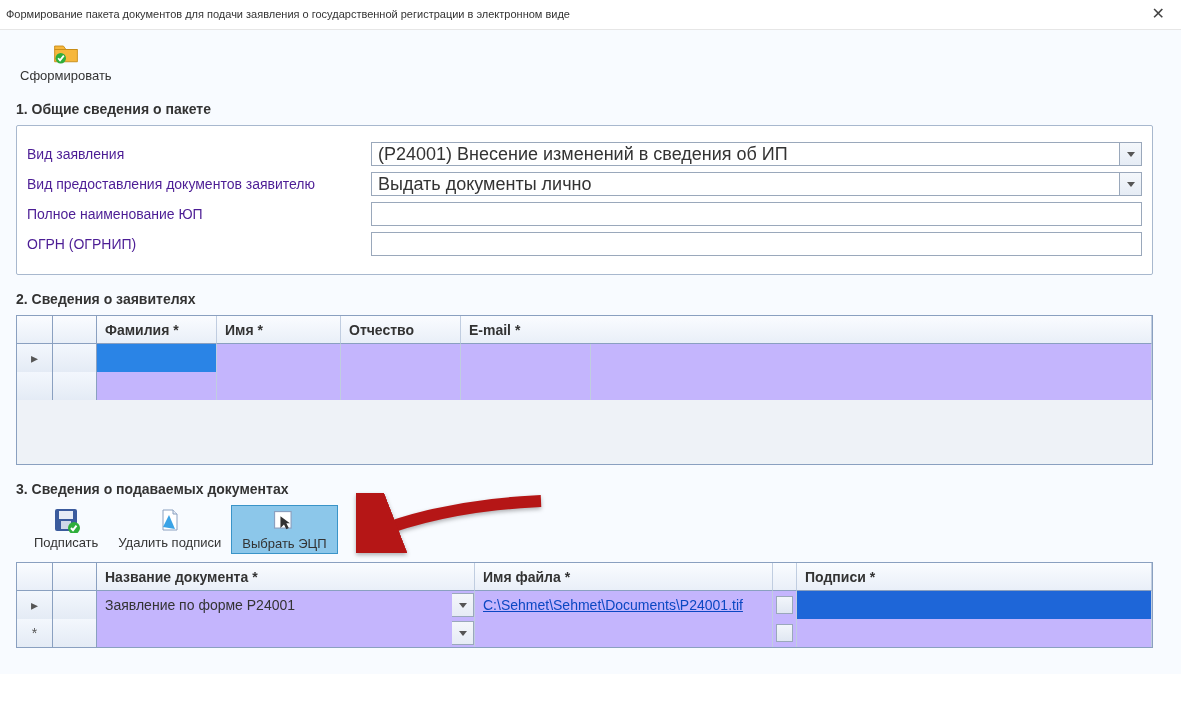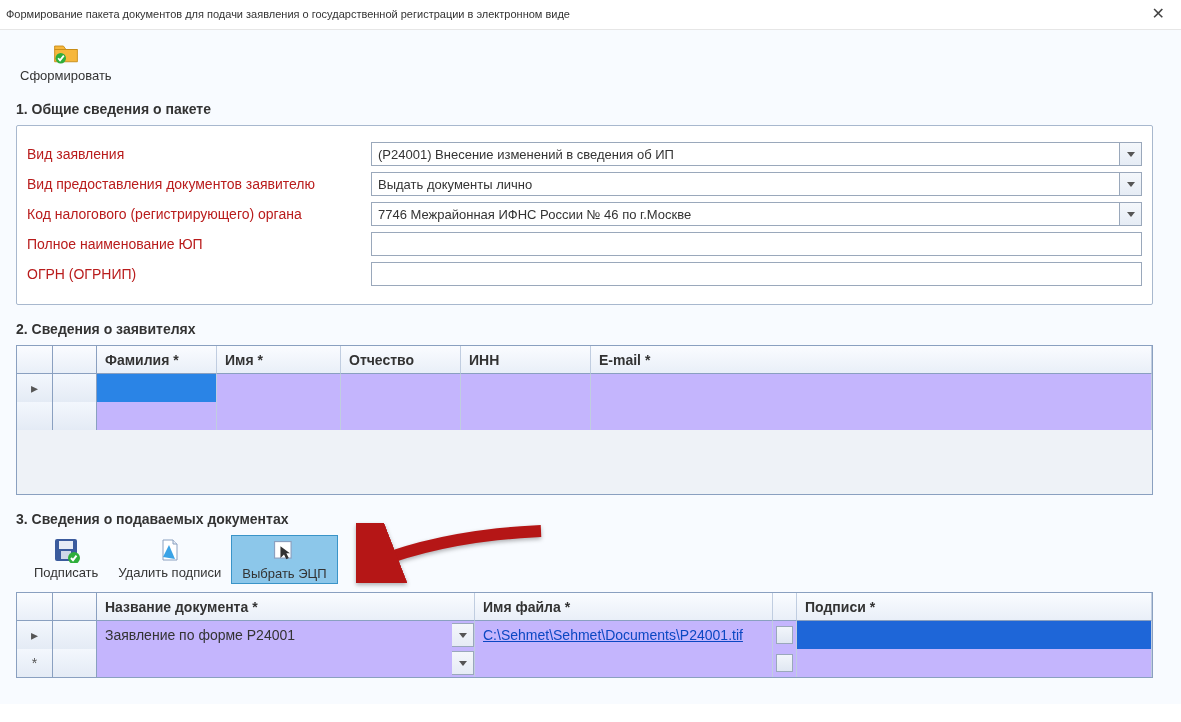--- a/index.html
+++ b/index.html
@@ -57,33 +57,33 @@
     border-radius: 2px;
   }
   .field-row {
     display: flex;
     align-items: center;
     margin: 6px 0;
   }
   .field-label {
     width: 344px;
     font-size: 14px;
-    color: #b91c1c;
+    color: #4c1d95;
   }
   .dd-wrap {
     flex: 1;
     display: flex;
   }
   .dd {
     flex: 1;
     height: 24px;
     border: 1px solid #9aa8bb;
     background: #fff;
     padding: 2px 6px;
-    font-size: 13px;
+    font-size: 18px;
     color: #333;
     display: flex;
     align-items: center;
   }
   .dd-btn {
     width: 22px;
     height: 24px;
     border: 1px solid #9aa8bb;
     border-left: none;
     background: linear-gradient(#f4f7fb, #e6ecf5);
@@ -231,49 +231,39 @@
       <div class="field-row">
         <div class="field-label">Вид предоставления документов заявителю</div>
         <div class="dd-wrap">
           <div class="dd">Выдать документы лично</div>
           <div class="dd-btn">
               <div class="chevron"></div>
             </div>
         </div>
       </div>
       <div class="field-row">
-        <div class="field-label">Код налогового (регистрирующего) органа</div>
-        <div class="dd-wrap">
-          <div class="dd">7746 Межрайонная ИФНС России № 46 по г.Москве</div>
-          <div class="dd-btn">
-              <div class="chevron"></div>
-            </div>
-        </div>
-      </div>
-      <div class="field-row">
         <div class="field-label">Полное наименование ЮП</div>
         <input class="textin" value="" style="">
       </div>
       <div class="field-row">
         <div class="field-label">ОГРН (ОГРНИП)</div>
         <input class="textin" value="" style="">
       </div>
     </div>
   </div>
 
   <div class="section">
     <div class="section-title">2. Сведения о заявителях</div>
     <div class="grid t1">
       <div class="grid-head">
         <div class="cell rowhead"></div>
         <div class="cell rowhead" style="width:44px;"></div>
         <div class="cell c-fam">Фамилия *</div>
         <div class="cell c-imya">Имя *</div>
         <div class="cell c-ot">Отчество</div>
-        <div class="cell c-inn">ИНН</div>
         <div class="cell c-email">E-mail *</div>
       </div>
       <div class="grid-row">
         <div class="cell rowhead">▸</div>
         <div class="cell rowhead" style="width:44px;"></div>
         <div class="cell c-fam hl blurred"></div>
         <div class="cell c-imya blurred"></div>
         <div class="cell c-ot blurred"></div>
         <div class="cell c-inn blurred"></div>
         <div class="cell c-email blurred"></div>

